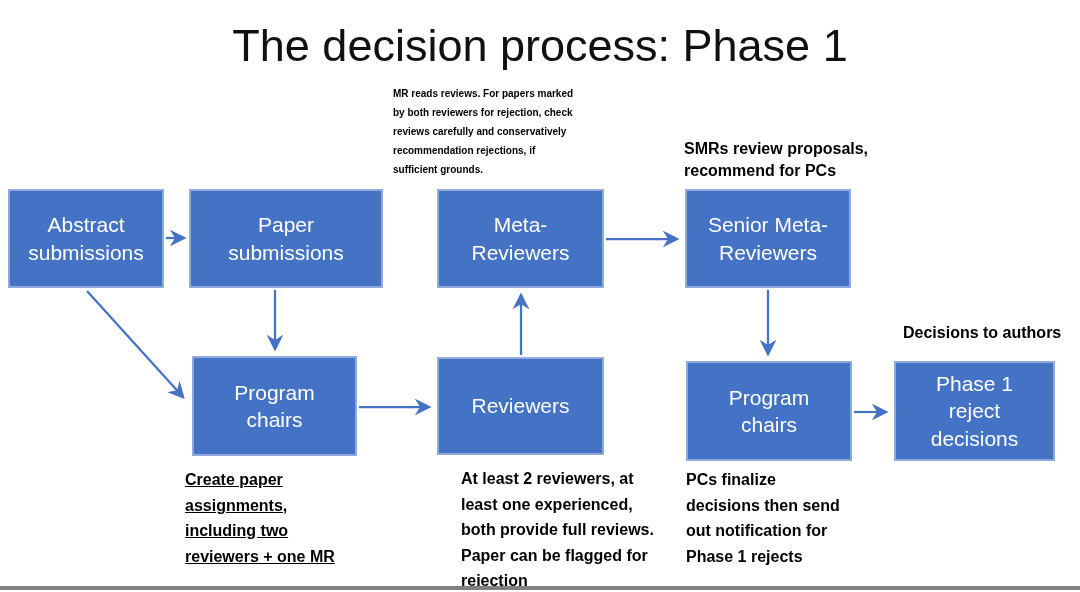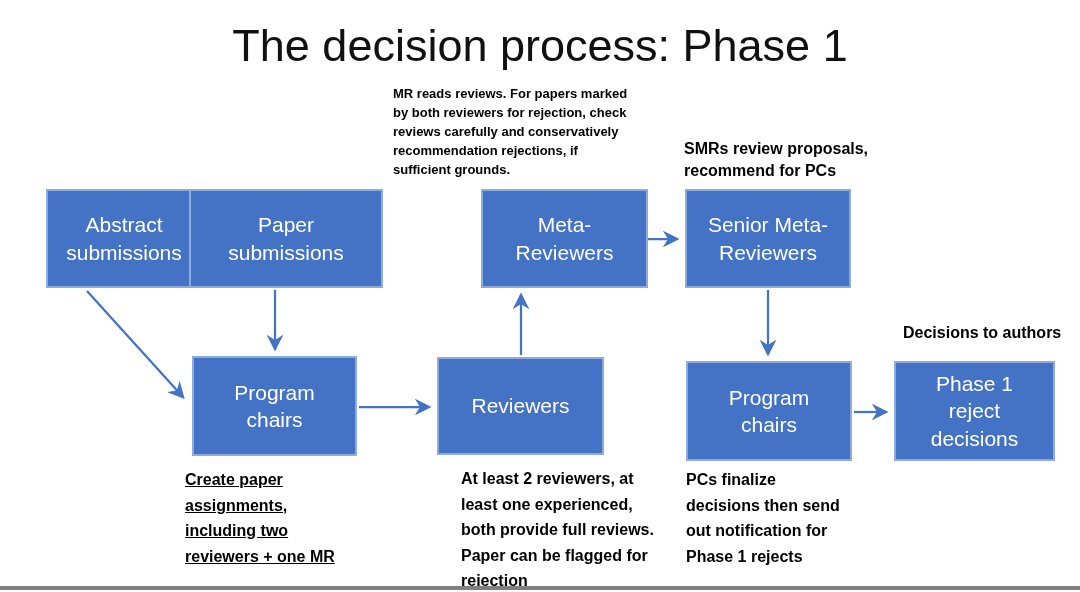--- a/index.html
+++ b/index.html
@@ -61,37 +61,37 @@
     line-height: 1.3;
   }
   .node .node-label { white-space: pre-line; }
 
   .annotation {
     position: absolute;
     color: var(--annotation-text);
     font-weight: bold;
     white-space: pre-line;
   }
-  .annotation.small { font-size: 13px; line-height: 19px; }
+  .annotation.small { font-size: 10px; line-height: 19px; }
   .annotation.mid   { font-size: 16px;   line-height: 22px; }
   .annotation.wide  { font-size: 16px;   line-height: 25.5px; }
 
   .footer-bar {
     position: absolute;
     left: 0;
     top: 586px;
     width: 1080px;
     height: 4px;
     background: var(--footer-bar);
   }
 
   
-  #node-abstract   { left: 8px;   top: 189px; width: 156px; height: 99px; margin-left: 38px; }
+  #node-abstract   { left: 8px;   top: 189px; width: 156px; height: 99px; }
   #node-paper      { left: 189px; top: 189px; width: 194px; height: 99px; }
-  #node-meta       { left: 437px; top: 189px; width: 167px; height: 99px; margin-left: 44px; }
+  #node-meta       { left: 437px; top: 189px; width: 167px; height: 99px; }
   #node-senior     { left: 685px; top: 189px; width: 166px; height: 99px; }
   #node-pc-left    { left: 192px; top: 356px; width: 165px; height: 100px; }
   #node-reviewers  { left: 437px; top: 357px; width: 167px; height: 98px; }
   #node-pc-right   { left: 686px; top: 361px; width: 166px; height: 100px; }
   #node-phase1     { left: 894px; top: 361px; width: 161px; height: 100px; }
 
   
   #ann-mr         { left: 393px; top: 84px;  width: 285px; }
   #ann-smr        { left: 684px; top: 138px; width: 280px; }
   #ann-decisions  { left: 903px; top: 322px; width: 177px; }

